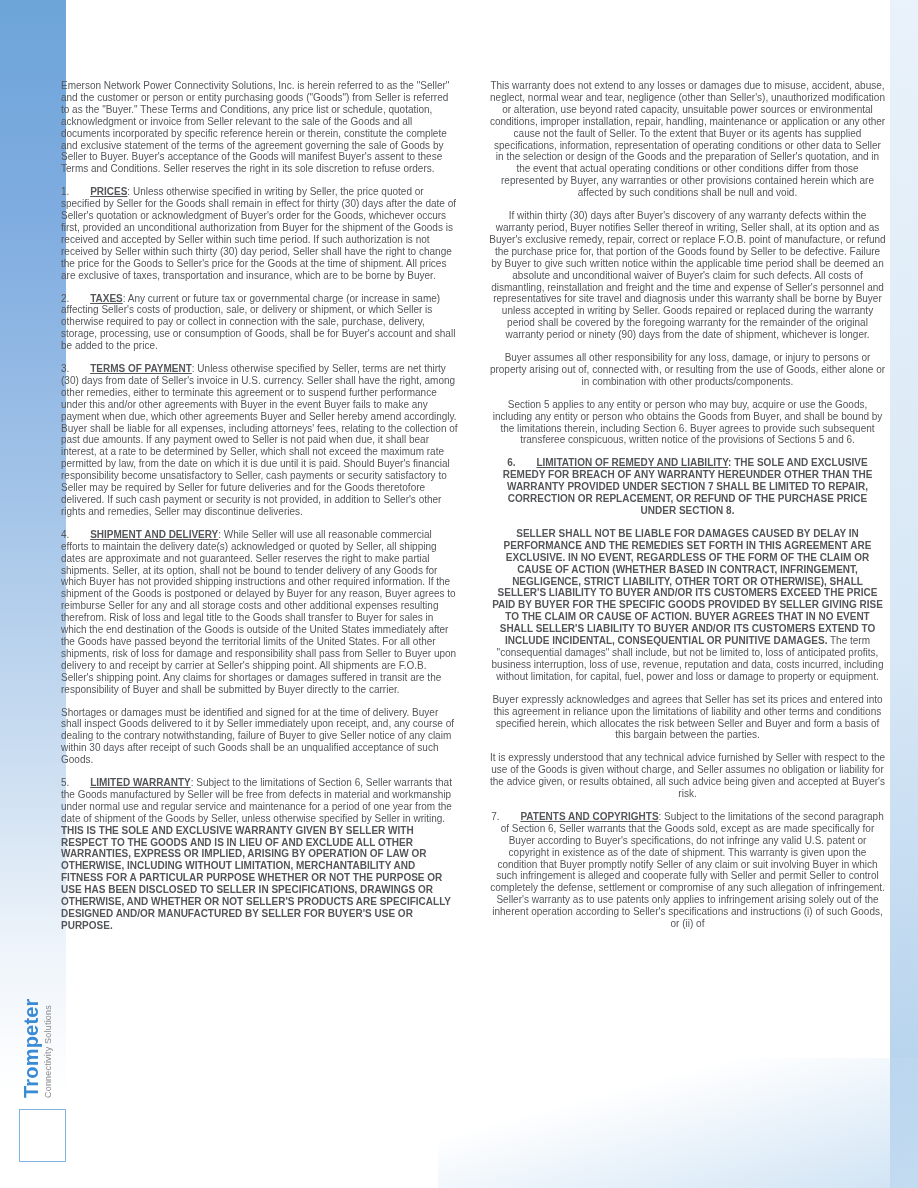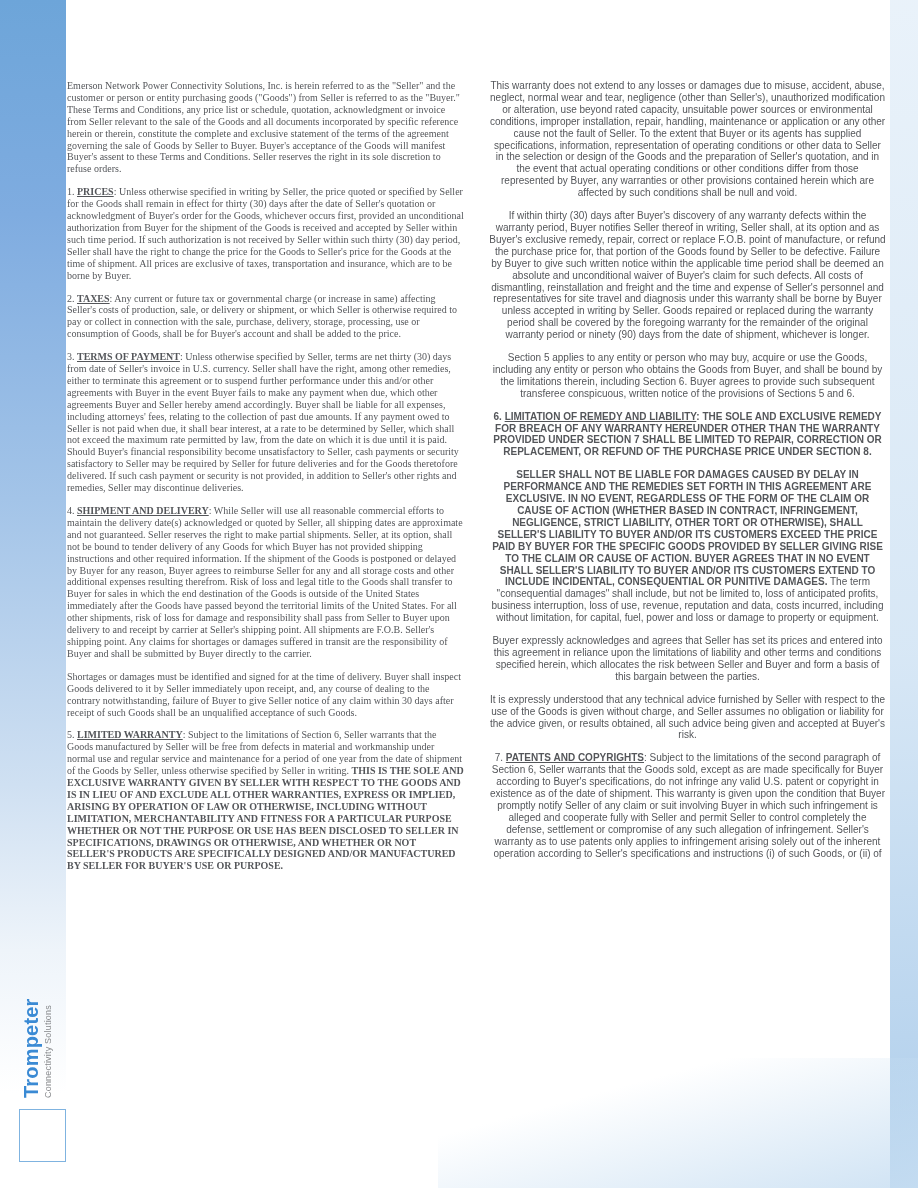--- a/index.html
+++ b/index.html
@@ -17,25 +17,25 @@
     background:linear-gradient(to bottom,rgba(183,212,238,0.30) 0%,rgba(183,212,238,0.55) 55%,rgba(170,203,234,0.95) 100%);
   }
   .corner-wash{
     position:absolute;bottom:0;right:0;width:480px;height:130px;
     background:linear-gradient(to top left,rgba(199,222,242,0.85) 0%,rgba(199,222,242,0) 70%);
   }
   .col{
     position:absolute;top:80px;width:397px;
     font-size:10px;line-height:11.9px;text-align:left;
   }
-  .col-left{left:67px;font-family:Liberation Serif, serif;}
+  .col-left{left:61px;}
   .col-right{left:489px;text-align:center;}
   .col p{margin:0 0 11px 0;}
   .b{font-weight:bold;}
-  .u{text-decoration:underline;}
+  .u{text-decoration:underline;margin-left:18px;}
   .logo-wrap{
     position:absolute;left:21px;top:1098px;
     transform:rotate(-90deg);transform-origin:0 0;
     white-space:nowrap;line-height:1;
   }
   .logo-brand{display:block;font-size:20px;font-weight:bold;letter-spacing:0.2px;}
   .logo-tagline{display:block;font-size:9px;margin-top:3px;letter-spacing:0.2px;}
   .logo-box{
     position:absolute;left:19px;top:1109px;width:45px;height:51px;
     background:#ffffff;border:1px solid #7fb3e0;
@@ -55,20 +55,21 @@
       <p><span>1.  </span><span class="b u">PRICES</span><span>:  Unless otherwise specified in writing by Seller, the price quoted or specified by Seller for the Goods shall remain in effect for thirty (30) days after the date of Seller's quotation or acknowledgment of Buyer's order for the Goods, whichever occurs first, provided an unconditional authorization from Buyer for the shipment of the Goods is received and accepted by Seller within such time period.  If such authorization is not received by Seller within such thirty (30) day period, Seller shall have the right to change the price for the Goods to Seller's price for the Goods at the time of shipment.  All prices are exclusive of taxes, transportation and insurance, which are to be borne by Buyer.</span></p>
       <p><span>2.  </span><span class="b u">TAXES</span><span>:  Any current or future tax or governmental charge (or increase in same) affecting Seller's costs of production, sale, or delivery or shipment, or which Seller is otherwise required to pay or collect in connection with the sale, purchase, delivery, storage, processing, use or consumption of Goods, shall be for Buyer's account and shall be added to the price.</span></p>
       <p><span>3.  </span><span class="b u">TERMS OF PAYMENT</span><span>:  Unless otherwise specified by Seller, terms are net thirty (30) days from date of Seller's invoice in U.S. currency.  Seller shall have the right, among other remedies, either to terminate this agreement or to suspend further performance under this and/or other agreements with Buyer in the event Buyer fails to make any payment when due, which other agreements Buyer and Seller hereby amend accordingly.  Buyer shall be liable for all expenses, including attorneys' fees, relating to the collection of past due amounts. If any payment owed to Seller is not paid when due, it shall bear interest, at a rate to be determined by Seller, which shall not exceed the maximum rate permitted by law, from the date on which it is due until it is paid. Should Buyer's financial responsibility become unsatisfactory to Seller, cash payments or security satisfactory to Seller may be required by Seller for future deliveries and for the Goods theretofore delivered.  If such cash payment or security is not provided, in addition to Seller's other rights and remedies, Seller may discontinue deliveries.</span></p>
       <p><span>4.  </span><span class="b u">SHIPMENT AND DELIVERY</span><span>: While Seller will use all reasonable commercial efforts to maintain the delivery date(s) acknowledged or quoted by Seller, all shipping dates are approximate and not guaranteed.  Seller reserves the right to make partial shipments.  Seller, at its option, shall not be bound to tender delivery of any Goods for which Buyer has not provided shipping instructions and other required information.  If the shipment of the Goods is postponed or delayed by Buyer for any reason, Buyer agrees to reimburse Seller for any and all storage costs and other additional expenses resulting therefrom.  Risk of loss and legal title to the Goods shall transfer to Buyer for sales in which the end destination of the Goods is outside of the United States immediately after the Goods have passed beyond the territorial limits of the United States. For all other shipments, risk of loss for damage and responsibility shall pass from Seller to Buyer upon delivery to and receipt by carrier at Seller's shipping point.  All shipments are F.O.B. Seller's shipping point.  Any claims for shortages or damages suffered in transit are the responsibility of Buyer and shall be submitted by Buyer directly to the carrier.</span></p>
       <p><span>Shortages or damages must be identified and signed for at the time of delivery. Buyer shall inspect Goods delivered to it by Seller immediately upon receipt, and, any course of dealing to the contrary notwithstanding, failure of Buyer to give Seller notice of any claim within 30 days after receipt of such Goods shall be an unqualified acceptance of such Goods.</span></p>
       <p><span>5.  </span><span class="b u">LIMITED WARRANTY</span><span>: Subject to the limitations of Section 6, Seller warrants that the Goods manufactured by Seller will be free from defects in material and workmanship under normal use and regular service and maintenance for a period of one year from the date of shipment of the Goods by Seller, unless otherwise specified by Seller in writing.  </span><span class="b">THIS IS THE SOLE AND EXCLUSIVE WARRANTY GIVEN BY SELLER WITH RESPECT TO THE GOODS AND IS IN LIEU OF AND EXCLUDE ALL OTHER WARRANTIES, EXPRESS OR IMPLIED, ARISING BY OPERATION OF LAW OR OTHERWISE, INCLUDING WITHOUT LIMITATION, MERCHANTABILITY AND FITNESS FOR A PARTICULAR PURPOSE WHETHER OR NOT THE PURPOSE OR USE HAS BEEN DISCLOSED TO SELLER IN SPECIFICATIONS, DRAWINGS OR OTHERWISE, AND WHETHER OR NOT SELLER'S PRODUCTS ARE SPECIFICALLY DESIGNED AND/OR MANUFACTURED BY SELLER FOR BUYER'S USE OR PURPOSE.</span></p>
     </div>
   <div class="col col-right">
       <p><span>This warranty does not extend to any losses or damages due to misuse, accident, abuse, neglect, normal wear and tear, negligence (other than Seller's), unauthorized modification or alteration, use beyond rated capacity, unsuitable power sources or environmental conditions, improper installation, repair, handling, maintenance or application or any other cause not the fault of Seller. To the extent that Buyer or its agents has supplied specifications, information, representation of operating conditions or other data to Seller in the selection or design of the Goods and the preparation of Seller's quotation, and in the event that actual operating conditions or other conditions differ from those represented by Buyer, any warranties or other provisions contained herein which are affected by such conditions shall be null and void.</span></p>
       <p><span>If within thirty (30) days after Buyer's discovery of any warranty defects within the warranty period, Buyer notifies Seller thereof in writing, Seller shall, at its option and as Buyer's exclusive remedy, repair, correct or replace F.O.B. point of manufacture, or refund the purchase price for, that portion of the Goods found by Seller to be defective. Failure by Buyer to give such written notice within the applicable time period shall be deemed an absolute and unconditional waiver of Buyer's claim for such defects.  All costs of dismantling, reinstallation and freight and the time and expense of Seller's personnel and representatives for site travel and diagnosis under this warranty shall be borne by Buyer unless accepted in writing by Seller.  Goods repaired or replaced during the warranty period shall be covered by the foregoing warranty for the remainder of the original warranty period or ninety (90) days from the date of shipment, whichever is longer.</span></p>
+      <p><span>Buyer assumes all other responsibility for any loss, damage, or injury to persons or property arising out of, connected with, or resulting from the use of Goods, either alone or in combination with other products/components.</span></p>
       <p><span>Section 5 applies to any entity or person who may buy, acquire or use the Goods, including any entity or person who obtains the Goods from Buyer, and shall be bound by the limitations therein, including Section 6.  Buyer agrees to provide such subsequent transferee conspicuous, written notice of the provisions of Sections 5 and 6.</span></p>
       <p><span class="b">6. </span><span class="b u">LIMITATION OF REMEDY AND LIABILITY</span><span class="b">: THE SOLE AND EXCLUSIVE REMEDY FOR BREACH OF ANY WARRANTY HEREUNDER OTHER THAN THE WARRANTY PROVIDED UNDER SECTION 7 SHALL BE LIMITED TO REPAIR, CORRECTION OR REPLACEMENT, OR REFUND OF THE PURCHASE PRICE UNDER SECTION 8.</span></p>
       <p><span class="b">SELLER SHALL NOT BE LIABLE FOR DAMAGES CAUSED BY DELAY IN PERFORMANCE AND THE REMEDIES SET FORTH IN THIS AGREEMENT ARE EXCLUSIVE.  IN NO EVENT, REGARDLESS OF THE FORM OF THE CLAIM OR CAUSE OF ACTION (WHETHER BASED IN CONTRACT, INFRINGEMENT, NEGLIGENCE, STRICT LIABILITY, OTHER TORT OR OTHERWISE), SHALL SELLER'S LIABILITY TO BUYER AND/OR ITS CUSTOMERS EXCEED THE PRICE PAID BY BUYER FOR THE SPECIFIC GOODS PROVIDED BY SELLER GIVING RISE TO THE CLAIM OR CAUSE OF ACTION.  BUYER AGREES THAT IN NO EVENT SHALL SELLER'S LIABILITY TO BUYER AND/OR ITS CUSTOMERS EXTEND TO INCLUDE INCIDENTAL, CONSEQUENTIAL OR PUNITIVE DAMAGES.</span><span>  The term "consequential damages" shall include, but not be limited to, loss of anticipated profits, business interruption, loss of use, revenue, reputation and data, costs incurred, including without limitation, for capital, fuel, power and loss or damage to property or equipment.</span></p>
       <p><span>Buyer expressly acknowledges and agrees that Seller has set its prices and entered into this agreement in reliance upon the limitations of liability and other terms and conditions specified herein, which allocates the risk between Seller and Buyer and form a basis of this bargain between the parties.</span></p>
       <p><span>It is expressly understood that any technical advice furnished by Seller with respect to the use of the Goods is given without charge, and Seller assumes no obligation or liability for the advice given, or results obtained, all such advice being given and accepted at Buyer's risk.</span></p>
       <p><span>7.  </span><span class="b u">PATENTS AND COPYRIGHTS</span><span>:  Subject to the limitations of the second paragraph of Section 6, Seller warrants that the Goods sold, except as are made specifically for Buyer according to Buyer's specifications, do not infringe any valid U.S. patent or copyright in existence as of the date of shipment.  This warranty is given upon the condition that Buyer promptly notify Seller of any claim or suit involving Buyer in which such infringement is alleged and cooperate fully with Seller and permit Seller to control completely the defense, settlement or compromise of any such allegation of infringement.  Seller's warranty as to use patents only applies to infringement arising solely out of the inherent operation according to Seller's specifications and instructions (i) of such Goods, or (ii) of</span></p>
     </div>
 
   <div class="logo-wrap">
     <span class="logo-brand" style="color: rgb(58, 138, 212);">Trompeter</span>

